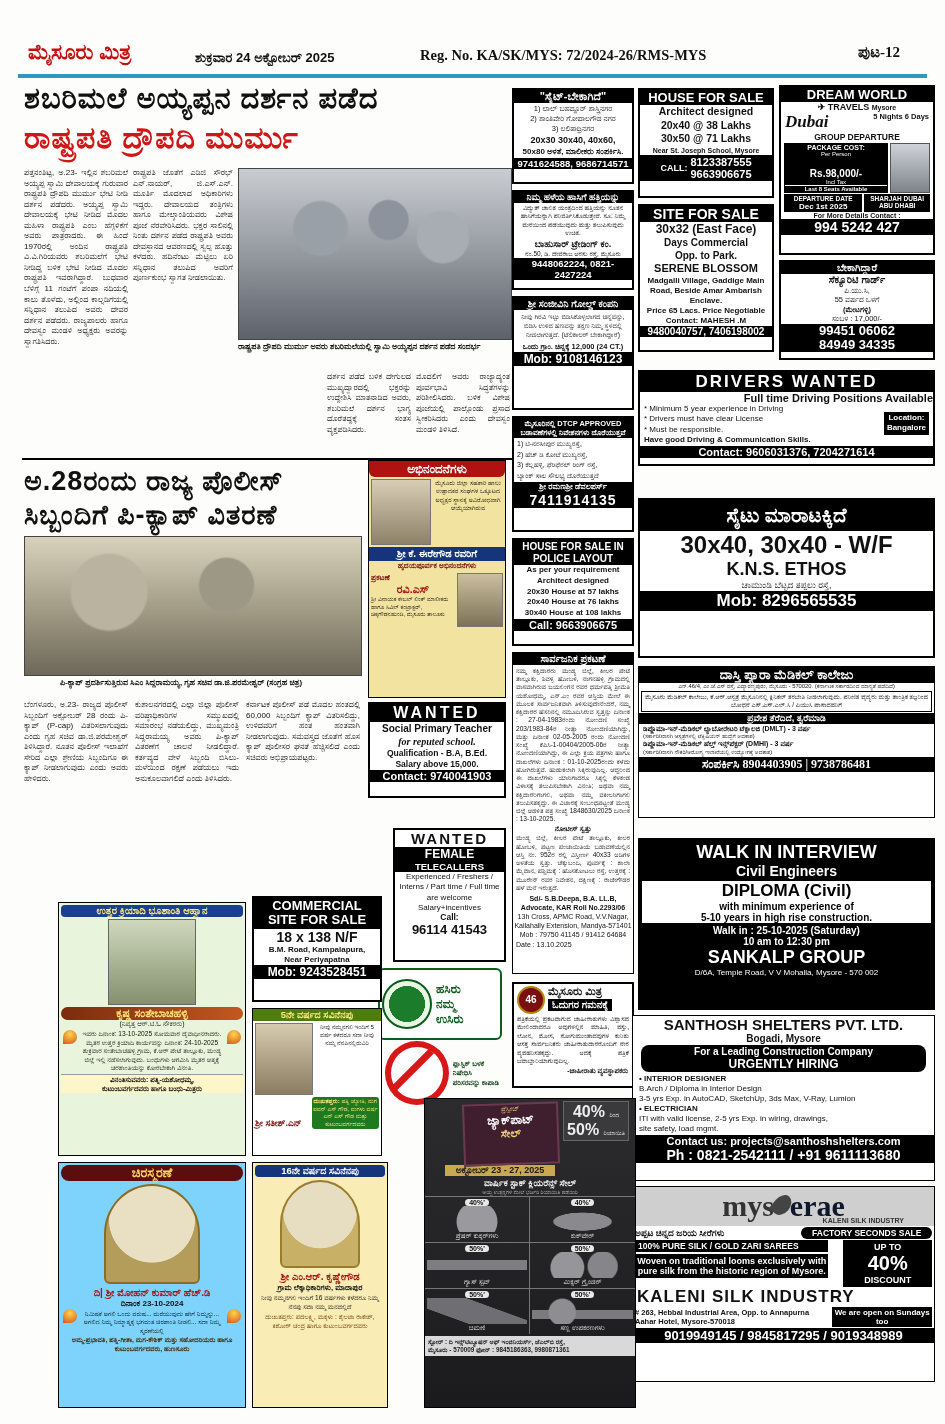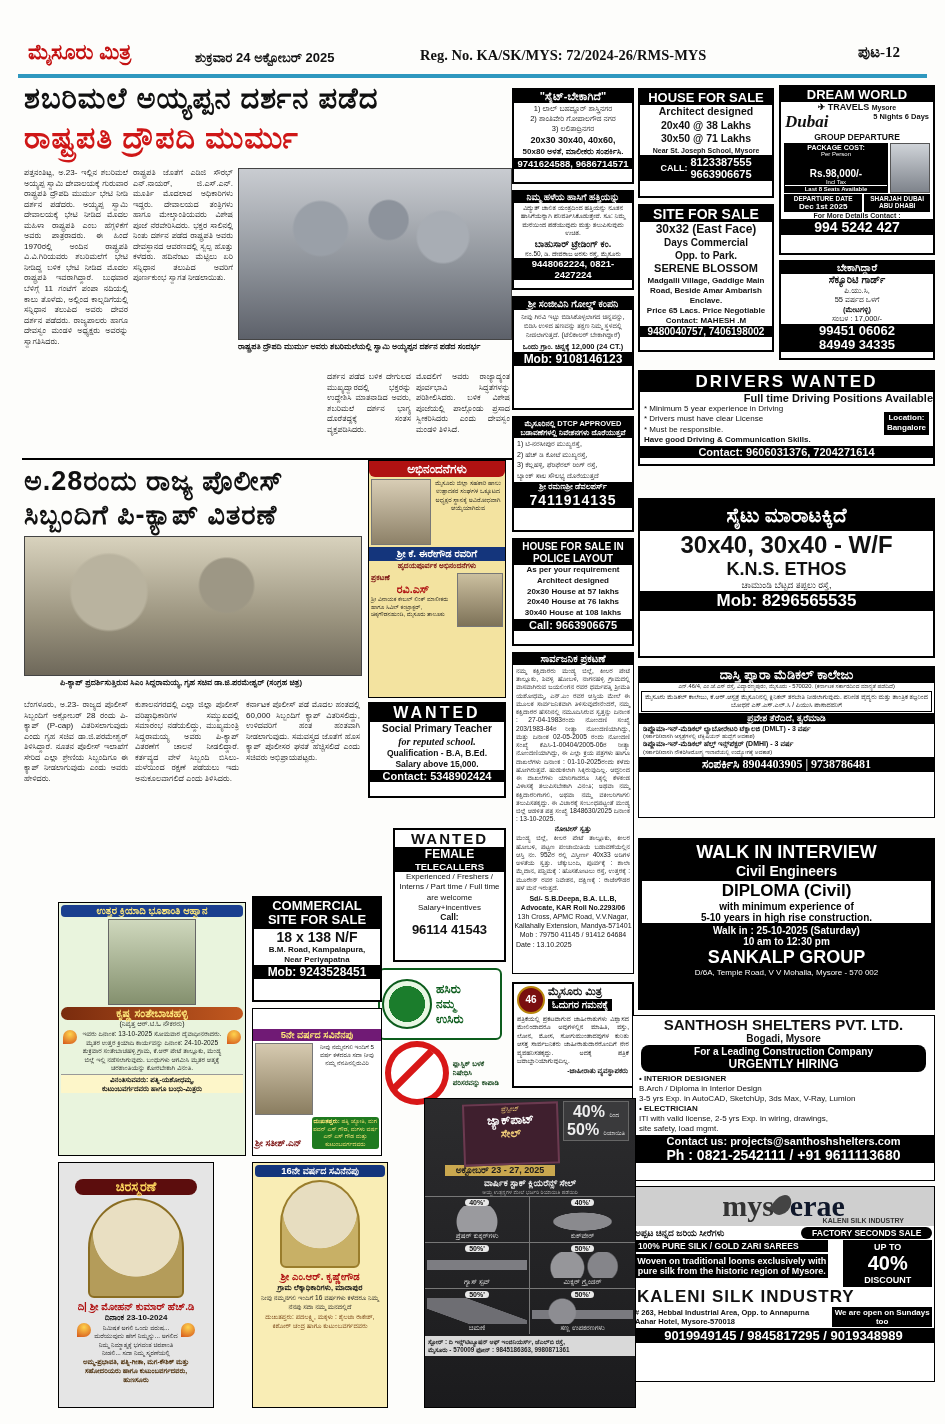--- a/index.html
+++ b/index.html
@@ -346,21 +346,21 @@
   </div>
 
   <div class="abs ad" style="left:368px;top:702px;width:138px;height:96px;">
     <div class="band" style="font-size:16px;letter-spacing:3px;">WANTED</div>
     <div class="ctr b" style="font-size:10px;line-height:1.3;">
       <div>Social Primary Teacher</div>
       <div style="font-family:'Liberation Serif',serif;font-style:italic;">for reputed school.</div>
       <div style="font-size:8.5px;">Qualification - B.A, B.Ed.</div>
       <div style="font-size:8.5px;">Salary above 15,000.</div>
     </div>
-    <div class="band" style="font-size:11px;">Contact: 5348902424</div>
+    <div class="band" style="font-size:11px;">Contact: 9740041903</div>
   </div>
 
   <div class="abs ad" style="left:393px;top:828px;width:113px;height:134px;">
     <div class="ctr b" style="font-size:15px;letter-spacing:2px;">WANTED</div>
     <div class="band" style="font-size:12px;">FEMALE</div>
     <div class="band" style="font-size:9.5px;">TELECALLERS</div>
     <div class="ctr" style="font-size:8px;line-height:1.3;">Experienced / Freshers / Interns / Part time / Full time are welcome</div>
     <div class="ctr" style="font-size:8px;">Salary+incentives</div>
     <div class="ctr b" style="font-size:8.5px;">Call:</div>
     <div class="ctr b" style="font-size:13px;">96114 41543</div>
@@ -392,21 +392,21 @@
       <span class="diya abs" style="left:2px;top:2px;"></span>
       <span class="diya abs" style="right:2px;top:2px;"></span>
       <div class="ctr" style="font-size:6.6px;line-height:1.3;padding:2px 16px 1px 16px;">ಇವರು ದಿನಾಂಕ: 13-10-2025 ಸೋಮವಾರ ದೈವಾಧೀನರಾದರು. ಮೃತರ ಉತ್ತರ ಕ್ರಿಯಾದಿ ಕಾರ್ಯವನ್ನು ದಿನಾಂಕ: 24-10-2025 ಶುಕ್ರವಾರ ಸಂತೇಬಾಚಹಳ್ಳಿ ಗ್ರಾಮ, ಕೆ.ಆರ್ ಪೇಟೆ ತಾಲ್ಲೂಕು, ಮಂಡ್ಯ ಜಿಲ್ಲೆ ಇಲ್ಲಿ ನಡೆಸಲಾಗುವುದು. ಬಂಧುಗಳು ಆಗಮಿಸಿ ಮೃತರ ಆತ್ಮಕ್ಕೆ ಚಿರಶಾಂತಿಯನ್ನು ಕೋರಬೇಕಾಗಿ ವಿನಂತಿ.</div>
     </div>
     <div class="ctr b" style="background:#fdf6c9;font-size:7px;line-height:1.3;border-top:1px solid #999;">
       <div>ವಿನಂತಿಸುವವರು: ಪತ್ನಿ-ಯಶೋಧಮ್ಮ,</div>
       <div>ಕುಟುಂಬವರ್ಗದವರು ಹಾಗೂ ಬಂಧು-ಮಿತ್ರರು</div>
     </div>
   </div>
 
-  <div class="abs ad thin" style="left:58px;top:1162px;width:156px;height:246px;background:#e5e5e5;padding:16px;">
+  <div class="abs ad thin" style="left:58px;top:1162px;width:188px;height:246px;background:#7dd3fc;padding:2px;">
     <div class="ctr b" style="background:#5c0d0d;color:#ffd75e;font-size:13px;border-radius:10px;">ಚಿರಸ್ಮರಣೆ</div>
     <div style="width:92px;height:96px;margin:3px auto;border-radius:50% 50% 6px 6px;background:radial-gradient(circle at 50% 35%,#e9dfc2 0 55%,#b49c5a 56% 100%);border:2px solid #8a6d22;"></div>
     <div class="ctr b" style="color:#b01212;font-size:10px;">ದಿ| ಶ್ರೀ ಮೋಹನ್ ಕುಮಾರ್ ಹೆಚ್.ಡಿ</div>
     <div class="ctr b" style="font-size:8px;">ದಿನಾಂಕ 23-10-2024</div>
     <div style="position:relative;">
       <span class="diya abs" style="left:2px;top:0;"></span>
       <span class="diya abs" style="right:2px;top:0;"></span>
       <div class="ctr" style="font-size:6.4px;line-height:1.3;padding:1px 16px;">ನಿಮಿಷಕೆ ಅಗಲಿ ಒಂದು ವರುಷ... ಮರೆಯುವುದು ಹೇಗೆ ನಿಮ್ಮನ್ನು... ಅಗಲಿದ ನಿಮ್ಮ ನಿಮ್ಮಾತ್ಮಕ್ಕೆ ಭಗವಂತ ಚಿರಶಾಂತಿ ನೀಡಲಿ... ಸದಾ ನಿಮ್ಮ ಸ್ಮರಣೆಯಲ್ಲಿ</div>
     </div>
     <div class="ctr b" style="font-size:6.8px;line-height:1.3;color:#4a2c07;">ಅಮ್ಮ-ಪ್ರಭಾವತಿ, ಪತ್ನಿ-ಗೀತಾ, ಮಗ-ಕೌಶಿಕ್ ಮತ್ತು ಸಹೋದರಿಯರು ಹಾಗೂ ಕುಟುಂಬವರ್ಗದವರು, ಹುಣಸೂರು</div>
@@ -419,21 +419,21 @@
     </div>
     <div class="ctr b" style="font-size:14px;">18 x 138 N/F</div>
     <div class="ctr b" style="font-size:8px;line-height:1.25;">
       <div>B.M. Road, Kampalapura,</div>
       <div>Near Periyapatna</div>
     </div>
     <div class="band" style="font-size:12px;">Mob: 9243528451</div>
   </div>
 
   <div class="abs ad thin" style="left:252px;top:1008px;width:130px;height:148px;background:#fff;">
-    <div class="ctr b" style="background:#701a75;color:#ffe87a;font-size:9.5px;margin-top:20px;">5ನೇ ವರ್ಷದ ಸವಿನೆನಪು</div>
+    <div class="ctr b" style="background:#4d7c0f;color:#ffe87a;font-size:9.5px;">5ನೇ ವರ್ಷದ ಸವಿನೆನಪು</div>
     <div style="display:flex;gap:2px;padding:2px;">
       <div style="width:56px;height:70px;background:linear-gradient(180deg,#d6cab0,#8a7d60);border:1px solid #777;"></div>
       <div style="flex:1;font-size:6.2px;line-height:1.3;text-align:center;">ನೀವು ನಮ್ಮನಗಲಿ ಇಂದಿಗೆ 5 ವರ್ಷ ಕಳೆದರೂ ಸದಾ ನೀವು ನಮ್ಮ ನೆನಪಿನಲ್ಲಿರುವಿರಿ</div>
     </div>
     <div style="display:flex;gap:2px;padding:0 2px;">
       <div class="b" style="flex:1;color:#7a1010;font-size:9px;align-self:end;">ಶ್ರೀ ಸತೀಶ್.ಎನ್</div>
       <div style="flex:1.2;background:#1f7a1f;color:#ffe87a;font-size:6px;line-height:1.25;text-align:center;padding:1px;border-radius:3px;">
         <span class="b">ದುಃಖತಪ್ತರು:</span>
         <span>ಪತ್ನಿ ಜ್ಯೋತಿ, ಮಗ ಪವನ್ ಎಸ್ ಗೌಡ, ಮಗಳು ವರ್ಷ ಎನ್ ಎಸ್ ಗೌಡ ಮತ್ತು ಕುಟುಂಬವರ್ಗದವರು</span>
       </div>

